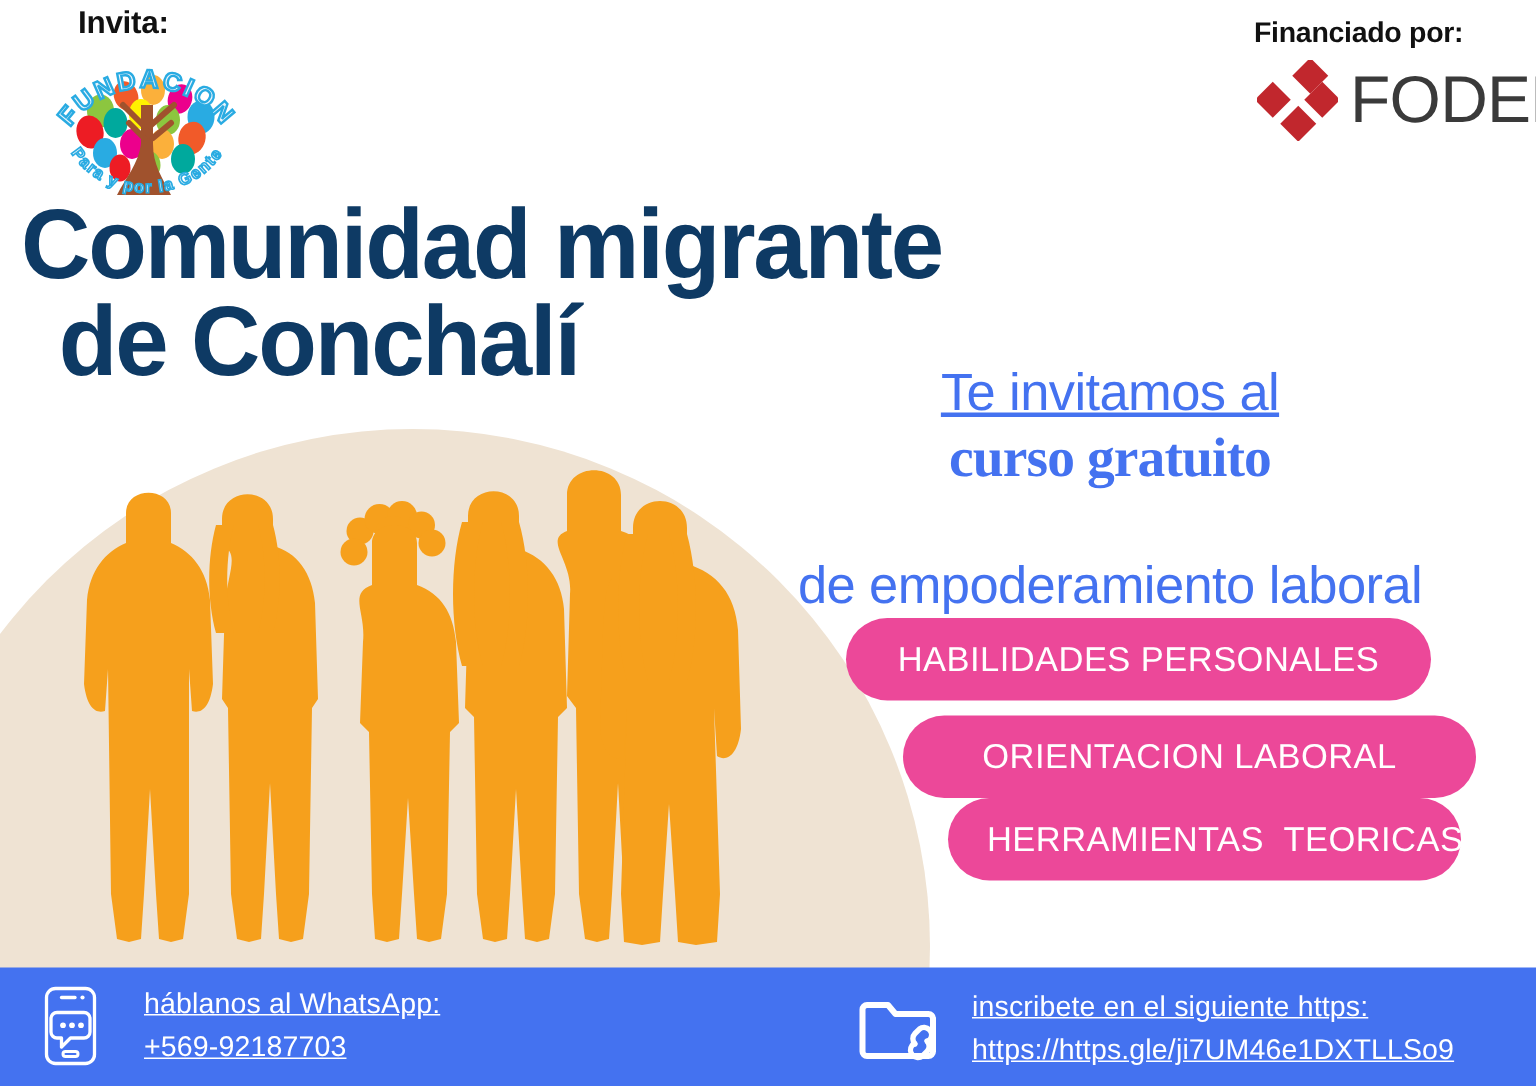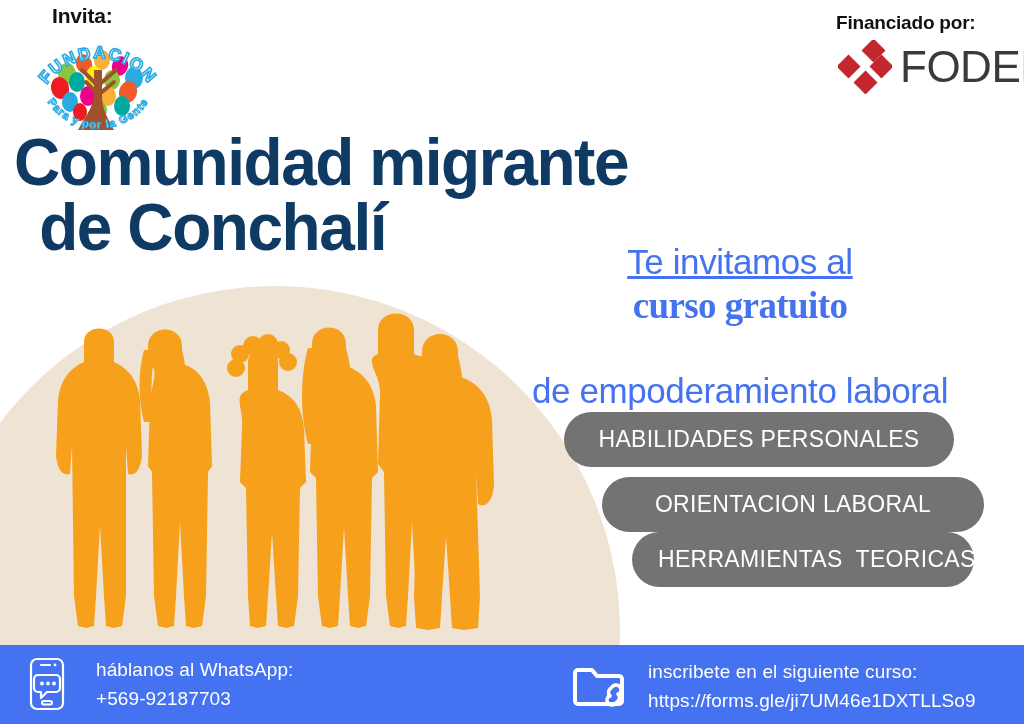--- a/index.html
+++ b/index.html
@@ -114,21 +114,21 @@
   .invite-copy .l3 { display: block; margin-top: 40px; }
 
   
   .pills {
     position: absolute;
     left: 560px;
     top: 412px;
     width: 452px;
   }
   .pill {
-    background: #737373;
+    background: #ec4899;
     color: #ffffff;
     border-radius: 34px;
     font-size: 23px;
     letter-spacing: 0.3px;
     text-align: center;
     padding: 14px 26px;
     box-sizing: border-box;
     white-space: pre;
   }
   .pill-1 { width: 390px; margin: 0 0 10px 4px; }
@@ -160,21 +160,21 @@
     gap: 18px;
   }
   .footer-left  { left: 16px; top: 8px; }
   .footer-right { left: 572px; top: 12px; }
   .footer-text {
     color: #ffffff;
     font-size: 19px;
     line-height: 1.55;
     letter-spacing: 0.1px;
   }
-  .footer-text span { display: block; }
+  .footer-text span { display: block; text-decoration: underline; }
   .icon-svg { display: block; }
 </style>
 </head>
 <body>
 
 <div id="poster">
 
   <div class="beige-circle"></div>
 
   <div class="invita-label">Invita:</div>
@@ -330,20 +330,20 @@
 
     <div class="footer-col footer-right">
       <svg class="icon-svg" width="58" height="52" viewBox="0 0 58 52">
         <path d="M6 10 h14 l5 6 h22 a3 3 0 0 1 3 3 v22 a3 3 0 0 1 -3 3 h-41 a3 3 0 0 1 -3 -3 v-28 a3 3 0 0 1 3 -3 z" fill="none" stroke="#ffffff" stroke-width="4" stroke-linejoin="round"></path>
         <g stroke="#ffffff" stroke-width="3.6" fill="none" stroke-linecap="round">
           <path d="M38 36 a5 5 0 0 1 0 -7 l3 -3 a5 5 0 0 1 7 7 l-1.5 1.5"></path>
           <path d="M46 34 a5 5 0 0 1 0 7 l-3 3 a5 5 0 0 1 -7 -7 l1.5 -1.5"></path>
         </g>
       </svg>
       <div class="footer-text">
-        <span>inscribete en el siguiente curso:</span>
-        <span>https://forms.gle/ji7UM46e1DXTLLSo9</span>
+        <span>inscribete en el siguiente https:</span>
+        <span>https://https.gle/ji7UM46e1DXTLLSo9</span>
       </div>
     </div>
 
   </div>
 
 </div>
 
 </body></html>

